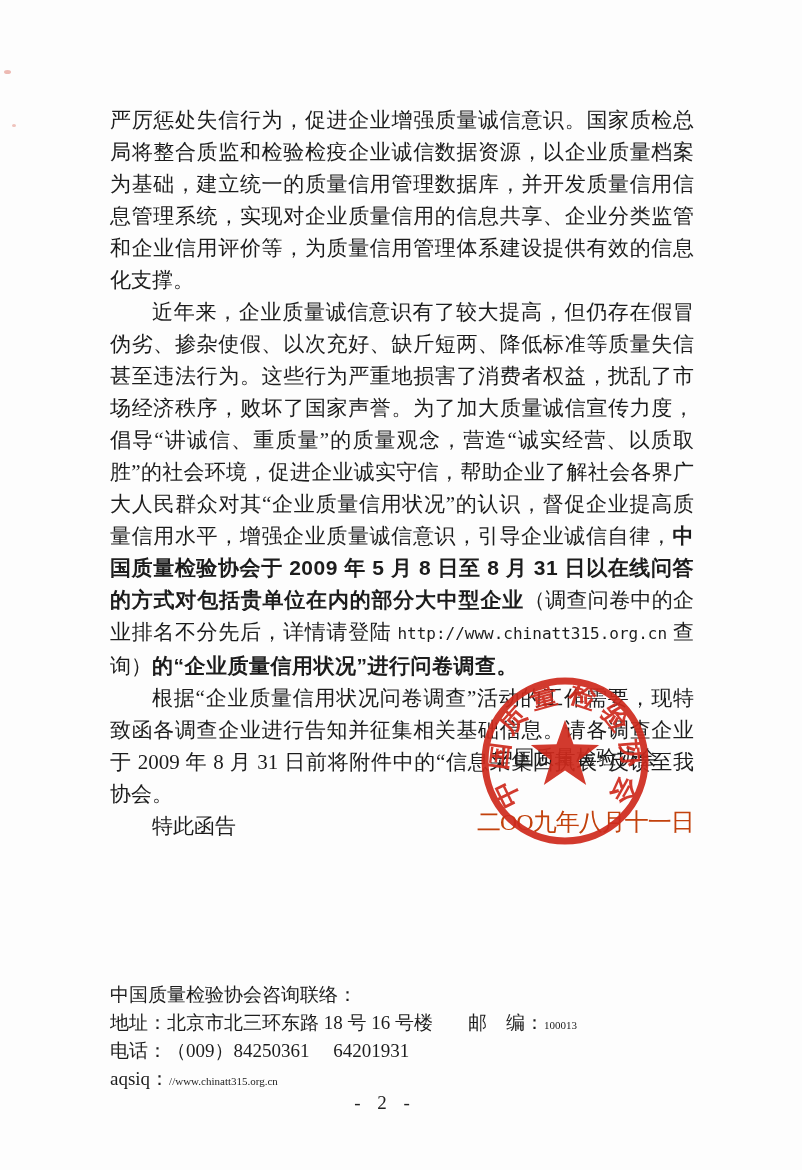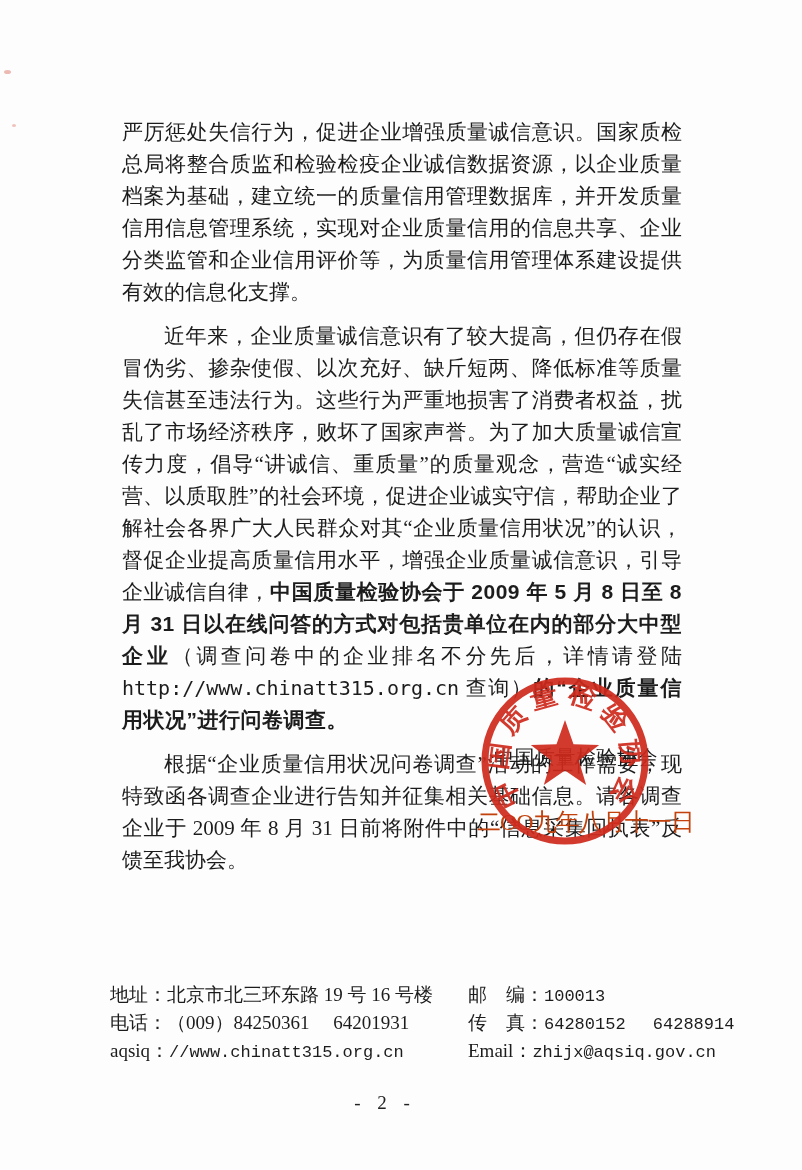--- a/index.html
+++ b/index.html
@@ -13,31 +13,31 @@
   }
   .page{position:absolute;left:0;top:0;width:802px;height:1170px;background:#fdfdfd;}
 
   
   .doc-body{
     position:absolute;left:110px;top:104px;width:584px;
     font-size:21px;line-height:32px;
     text-align:justify;
     color:#1c1c1c;
   }
-  .doc-body p{margin:12px;padding:0;}
+  .doc-body p{margin:0;padding:0;}
   .para-indent{text-indent:2em;}
   .p2{margin-top:8px;}
   .seg-bold{
     font-family:"Liberation Sans", sans-serif;
     font-weight:bold;
     letter-spacing:0.5px;
   }
   .seg-url{
     font-family:"DejaVu Sans Mono", monospace;
-    font-size:20px;
+    font-size:16px;
   }
   .closing{margin-top:2px;text-indent:2em;}
 
   
   .sig-org{
     position:absolute;left:494px;top:744px;
     font-size:20px;letter-spacing:0.5px;color:#181818;
     white-space:nowrap;z-index:2;
   }
   .sig-date{
@@ -56,21 +56,21 @@
 
   
   .contact{
     position:absolute;left:110px;top:981px;width:600px;
     font-size:19px;line-height:28px;color:#1c1c1c;
     font-family:"Liberation Serif", serif;
   }
   .contact-title{white-space:nowrap;}
   .contact-row{position:relative;white-space:nowrap;height:28px;}
   .contact-right{position:absolute;left:358px;top:0;white-space:nowrap;}
-  .mono{font-family:Liberation Mono, monospace;font-size:17px;}
+  .mono{font-family:Liberation Serif, serif;font-size:11px;}
 
   
   .page-num{
     position:absolute;left:0;top:1092px;width:770px;
     text-align:center;font-size:19px;letter-spacing:6px;color:#222;
   }
 
   
   .speck{position:absolute;background:#e8a9a0;border-radius:50%;}
   .speck1{left:4px;top:70px;width:7px;height:4px;opacity:.8;}
@@ -81,44 +81,44 @@
 
 <div class="page">
 
   <div class="speck speck1"></div>
   <div class="speck speck2"></div>
 
   <div class="doc-body">
     <p class="p1">严厉惩处失信行为，促进企业增强质量诚信意识。国家质检总局将整合质监和检验检疫企业诚信数据资源，以企业质量档案为基础，建立统一的质量信用管理数据库，并开发质量信用信息管理系统，实现对企业质量信用的信息共享、企业分类监管和企业信用评价等，为质量信用管理体系建设提供有效的信息化支撑。</p>
     <p class="p2 para-indent"><span>近年来，企业质量诚信意识有了较大提高，但仍存在假冒伪劣、掺杂使假、以次充好、缺斤短两、降低标准等质量失信甚至违法行为。这些行为严重地损害了消费者权益，扰乱了市场经济秩序，败坏了国家声誉。为了加大质量诚信宣传力度，倡导“讲诚信、重质量”的质量观念，营造“诚实经营、以质取胜”的社会环境，促进企业诚实守信，帮助企业了解社会各界广大人民群众对其“企业质量信用状况”的认识，督促企业提高质量信用水平，增强企业质量诚信意识，引导企业诚信自律，</span><span class="seg-bold">中国质量检验协会于 2009 年 5 月 8 日至 8 月 31 日以在线问答的方式对包括贵单位在内的部分大中型企业</span><span>（调查问卷中的企业排名不分先后，详情请登陆 </span><span class="seg-url">http://www.chinatt315.org.cn</span><span> 查询）</span><span class="seg-bold">的“企业质量信用状况”进行问卷调查。</span></p>
     <p class="para-indent">根据“企业质量信用状况问卷调查”活动的工作需要，现特致函各调查企业进行告知并征集相关基础信息。请各调查企业于 2009 年 8 月 31 日前将附件中的“信息采集回执表”反馈至我协会。</p>
+    <p class="closing">特此函告</p>
   </div>
 
   <div class="sig-org">中国质量检验协会</div>
   <div class="sig-date">二OO九年八月十一日</div>
 
   <svg class="seal" viewBox="0 0 190 190" xmlns="http://www.w3.org/2000/svg">
     <circle cx="95" cy="95" r="80" fill="none" stroke="#cf2a1d" stroke-width="7"></circle>
     <polygon fill="#cf2a1d" points="95,54 103.5,78.3 129.2,78.9 108.8,94.5 116.2,119.1 95,104.5 73.8,119.1 81.2,94.5 60.8,78.9 86.5,78.3"></polygon>
     <path id="sealArc" d="M 54 136 A 58 58 0 1 1 136 136" fill="none"></path>
     <text fill="#cf2a1d">
       <textPath href="#sealArc" startOffset="2">中国质量检验协会</textPath>
     </text>
   </svg>
 
   <div class="contact">
+    <div class="contact-title">中国质量检验协会咨询联络：</div>
     <div class="contact-row">
-      <span>地址：</span><span>北京市北三环东路 19 号 16 号楼</span>
+      <span>地址：</span><span>北京市北三环东路 18 号 16 号楼</span>
       <span class="contact-right"><span>邮　编：</span><span class="mono">100013</span></span>
     </div>
     <div class="contact-row">
       <span>电话：</span><span>（009）84250361　 64201931</span>
-      <span class="contact-right"><span>传　真：</span><span class="mono">64280152　 64288914</span></span>
     </div>
     <div class="contact-row">
       <span>aqsiq：</span><span class="mono">//www.chinatt315.org.cn</span>
-      <span class="contact-right"><span>Email：</span><span class="mono">zhijx@aqsiq.gov.cn</span></span>
     </div>
   </div>
 
   <div class="page-num">- 2 -</div>
 
 </div>
 
 </body></html>

